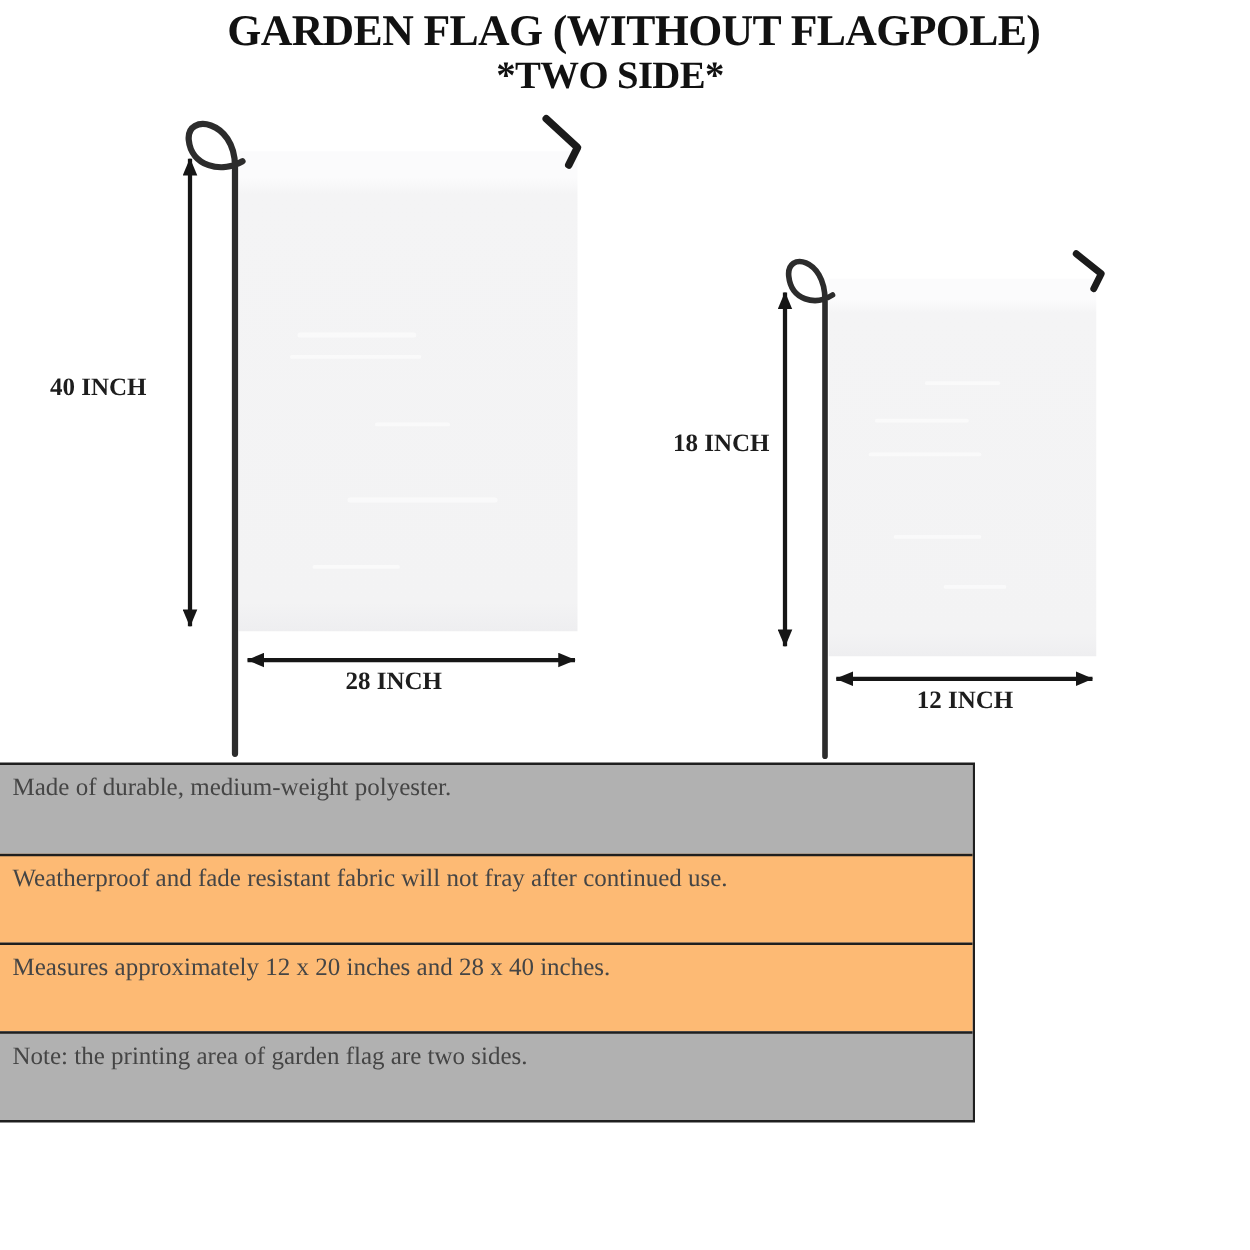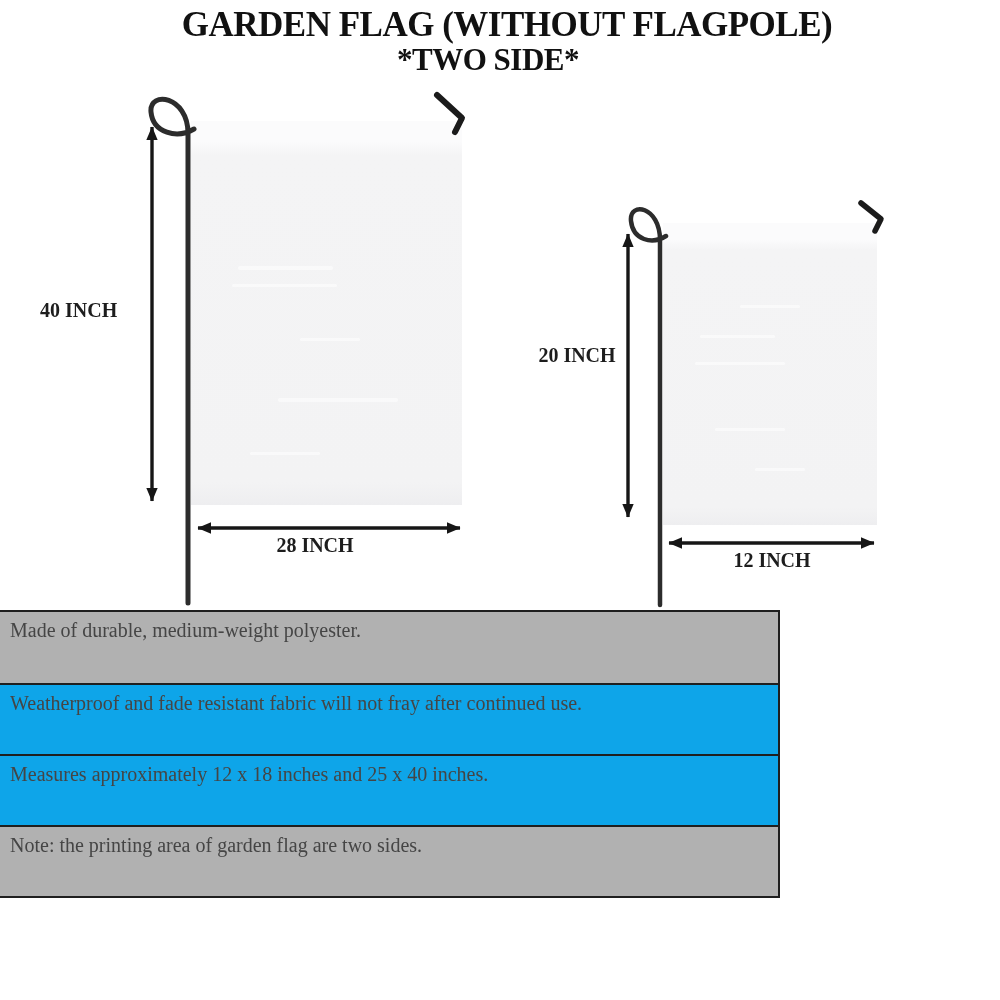--- a/index.html
+++ b/index.html
@@ -34,21 +34,21 @@
     position:absolute;top:610px;left:-2px;width:778px;
     border:2px solid #1f1f1f;background:#ffffff;
   }
   .feature-row{
     height:71px;box-sizing:border-box;
     padding:6px 10px 0 10px;
     font-size:20px;color:#454545;line-height:1.25;
   }
   .feature-row + .feature-row{border-top:2px solid #1f1f1f;}
   .feature-row.gray{background:#b1b1b1;}
-  .feature-row.white{background:#0ea5e9;}
+  .feature-row.white{background:#fdba74;}
 </style>
 </head>
 <body>
 
 <div class="stage">
 
   <div class="title-line1">GARDEN FLAG (WITHOUT FLAGPOLE)</div>
   <div class="title-line2">*TWO SIDE*</div>
 
   <svg class="diagram-svg" width="1000" height="1000" viewBox="0 0 1000 1000" xmlns="http://www.w3.org/2000/svg">
@@ -91,31 +91,31 @@
       </g>
       <path d="M 660 605 V 240 C 660 206 629 201 631 221 C 633 240 652 245 666 236" fill="none" stroke="#2c2c2c" stroke-width="4.5" stroke-linecap="round"></path>
       <path d="M 861 203 L 881 219 L 875 231" fill="none" stroke="#1b1b1b" stroke-width="5.5" stroke-linecap="round" stroke-linejoin="round"></path>
       <line x1="628" y1="234" x2="628" y2="517" stroke="#161616" stroke-width="3.4" marker-start="url(#arrow)" marker-end="url(#arrow)"></line>
       <line x1="669" y1="543" x2="874" y2="543" stroke="#161616" stroke-width="3.4" marker-start="url(#arrow)" marker-end="url(#arrow)"></line>
     </g>
   </svg>
 
   <div class="dim-label lbl-40">40 INCH</div>
   <div class="dim-label lbl-28">28 INCH</div>
-  <div class="dim-label lbl-18">20 INCH</div>
+  <div class="dim-label lbl-18">18 INCH</div>
   <div class="dim-label lbl-12">12 INCH</div>
 
   <div class="features-table">
     <div class="feature-row gray">
       <span>Made of durable, medium-weight polyester.</span>
     </div>
     <div class="feature-row white">
       <span>Weatherproof and fade resistant fabric will not fray after continued use.</span>
     </div>
     <div class="feature-row white">
-      <span>Measures approximately 12 x 18 inches and 25 x 40 inches.</span>
+      <span>Measures approximately 12 x 20 inches and 28 x 40 inches.</span>
     </div>
     <div class="feature-row gray">
       <span>Note: the printing area of garden flag are two sides.</span>
     </div>
   </div>
 
 </div>
 
 </body></html>

